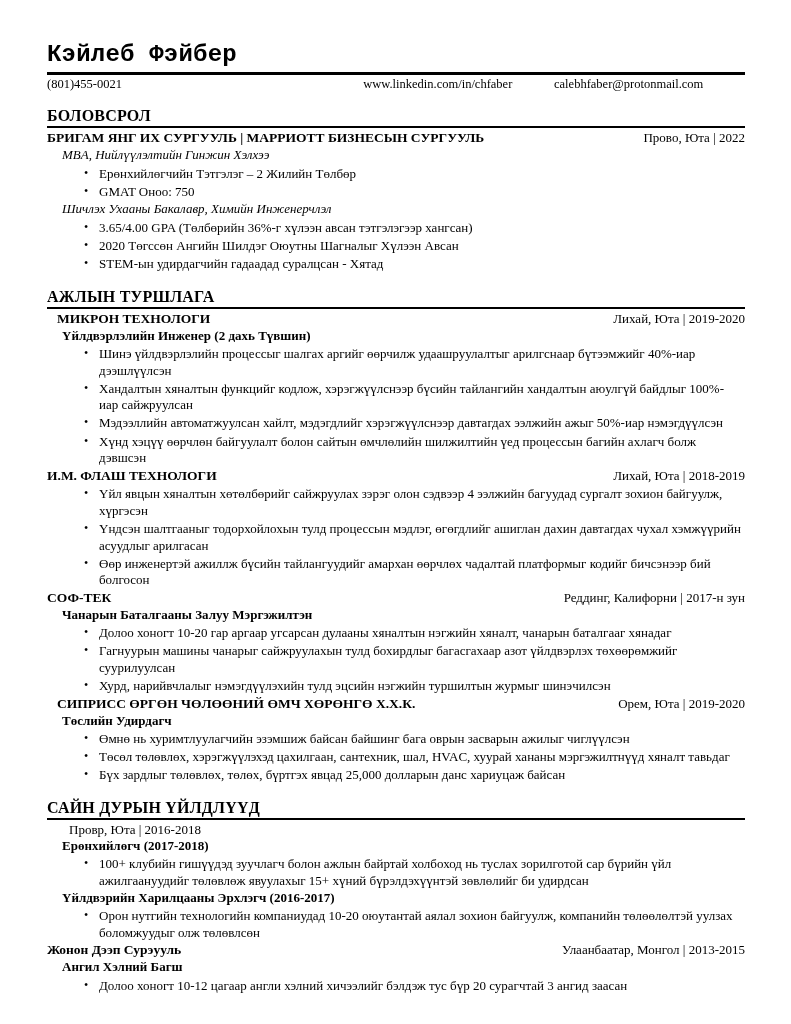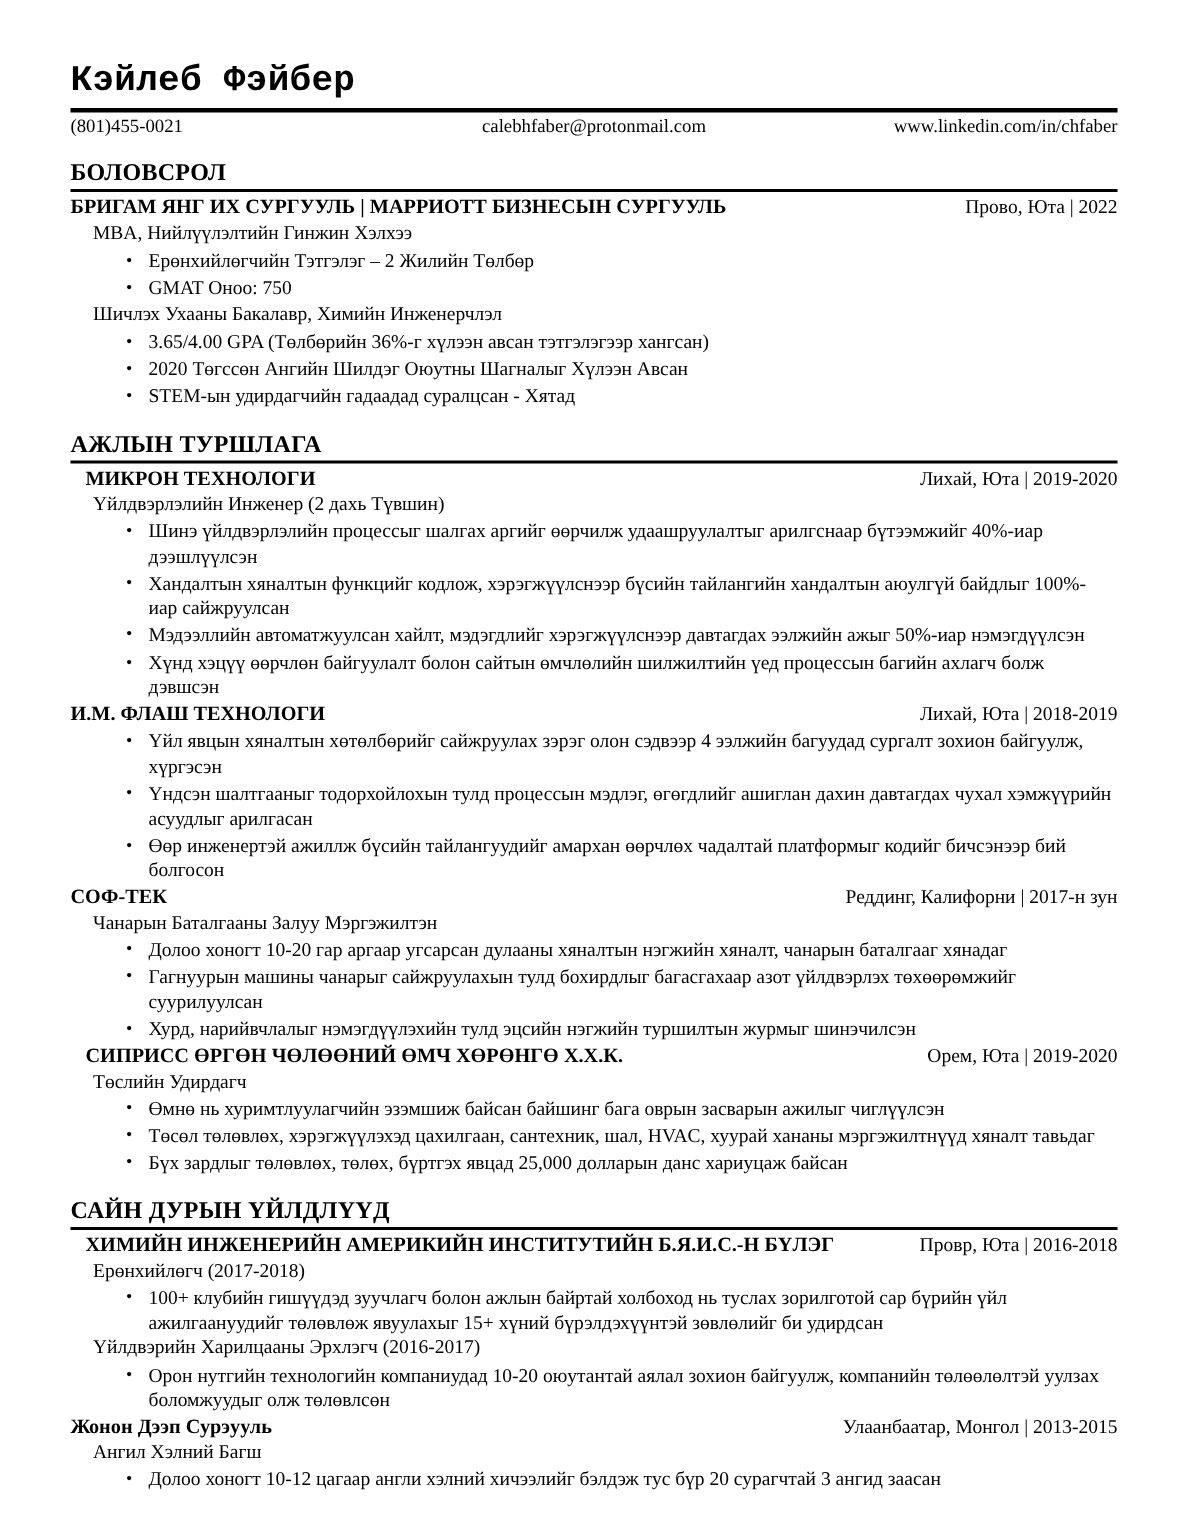--- a/index.html
+++ b/index.html
@@ -33,44 +33,44 @@
 
   .entry { margin-top: 1px; }
   .entry-row {
     display: flex; justify-content: space-between; align-items: baseline;
     line-height: 1.25; margin-top: 1px;
   }
   .org { font-weight: bold; font-size: 13.5px; text-align: center; }
   .entry-row.org-indent { padding-left: 10px; }
   .meta { font-weight: normal; font-size: 13px; white-space: nowrap; padding-left: 12px; }
 
-  .degree { font-size: 13px; padding-left: 15px; line-height: 1.3; }
-  .job-title { font-weight: normal; font-size: 13px; padding-left: 15px; line-height: 1.3; }
+  .degree { font-style: italic; font-size: 13px; padding-left: 15px; line-height: 1.3; }
+  .job-title { font-weight: bold; font-size: 13px; padding-left: 15px; line-height: 1.3; }
 
   .blist { margin: 0; padding: 0; list-style: none; }
   .bitem {
     position: relative; padding-left: 52px; padding-right: 4px;
     font-size: 13px; line-height: 1.28; margin-top: 1.5px;
   }
   .bdot {
     position: absolute; left: 37px; top: 0;
     font-size: 12px; line-height: inherit;
   }
 </style>
 </head>
 <body>
 
 <div class="page">
 
   <div class="name">Кэйлеб Фэйбер</div>
   <div class="name-rule"></div>
   <div class="contact-row">
     <span class="c">(801)455-0021</span>
+    <span class="c right">www.linkedin.com/in/chfaber</span>
     <span class="c mid">calebhfaber@protonmail.com</span>
-    <span class="c right">www.linkedin.com/in/chfaber</span>
   </div>
 
   <div class="section">
     <div class="section-heading">БОЛОВСРОЛ</div>
 
     <div class="entry">
       <div class="entry-row">
         <span class="org">БРИГАМ ЯНГ ИХ СУРГУУЛЬ | МАРРИОТТ БИЗНЕСЫН СУРГУУЛЬ</span>
         <span class="meta">Прово, Юта | 2022</span>
       </div>
@@ -145,21 +145,20 @@
         <div class="bitem"><span class="bdot">•</span><span>Бүх зардлыг төлөвлөх, төлөх, бүртгэх явцад 25,000 долларын данс хариуцаж байсан</span></div>
       </div>
     </div>
   </div>
 
   <div class="section">
     <div class="section-heading">САЙН ДУРЫН ҮЙЛДЛҮҮД</div>
 
     <div class="entry">
       <div class="entry-row org-indent">
-        <span class="org">ХИМИЙН ИНЖЕНЕРИЙН АМЕРИКИЙН ИНСТИТУТИЙН Б.Я.И.С.-Н БҮЛЭГ</span>
         <span class="meta">Провр, Юта | 2016-2018</span>
       </div>
       <div class="job-title">Ерөнхийлөгч (2017-2018)</div>
       <div class="blist">
         <div class="bitem"><span class="bdot">•</span><span>100+ клубийн гишүүдэд зуучлагч болон ажлын байртай холбоход нь туслах зорилготой сар бүрийн үйл ажилгаануудийг төлөвлөж явуулахыг 15+ хүний бүрэлдэхүүнтэй зөвлөлийг би удирдсан</span></div>
       </div>
       <div class="job-title">Үйлдвэрийн Харилцааны Эрхлэгч (2016-2017)</div>
       <div class="blist">
         <div class="bitem"><span class="bdot">•</span><span>Орон нутгийн технологийн компаниудад 10-20 оюутантай аялал зохион байгуулж, компанийн төлөөлөлтэй уулзах боломжуудыг олж төлөвлсөн</span></div>
       </div>

